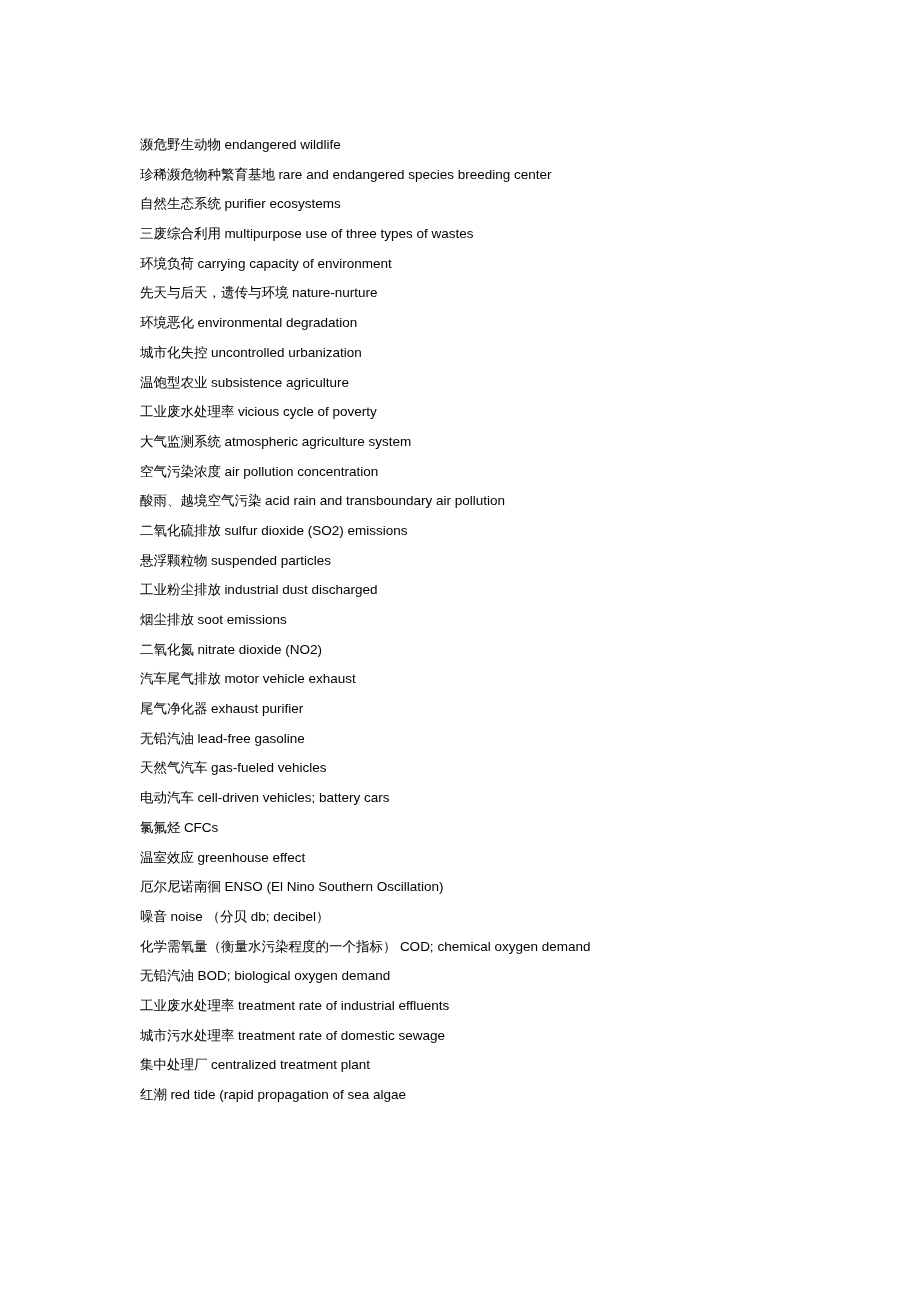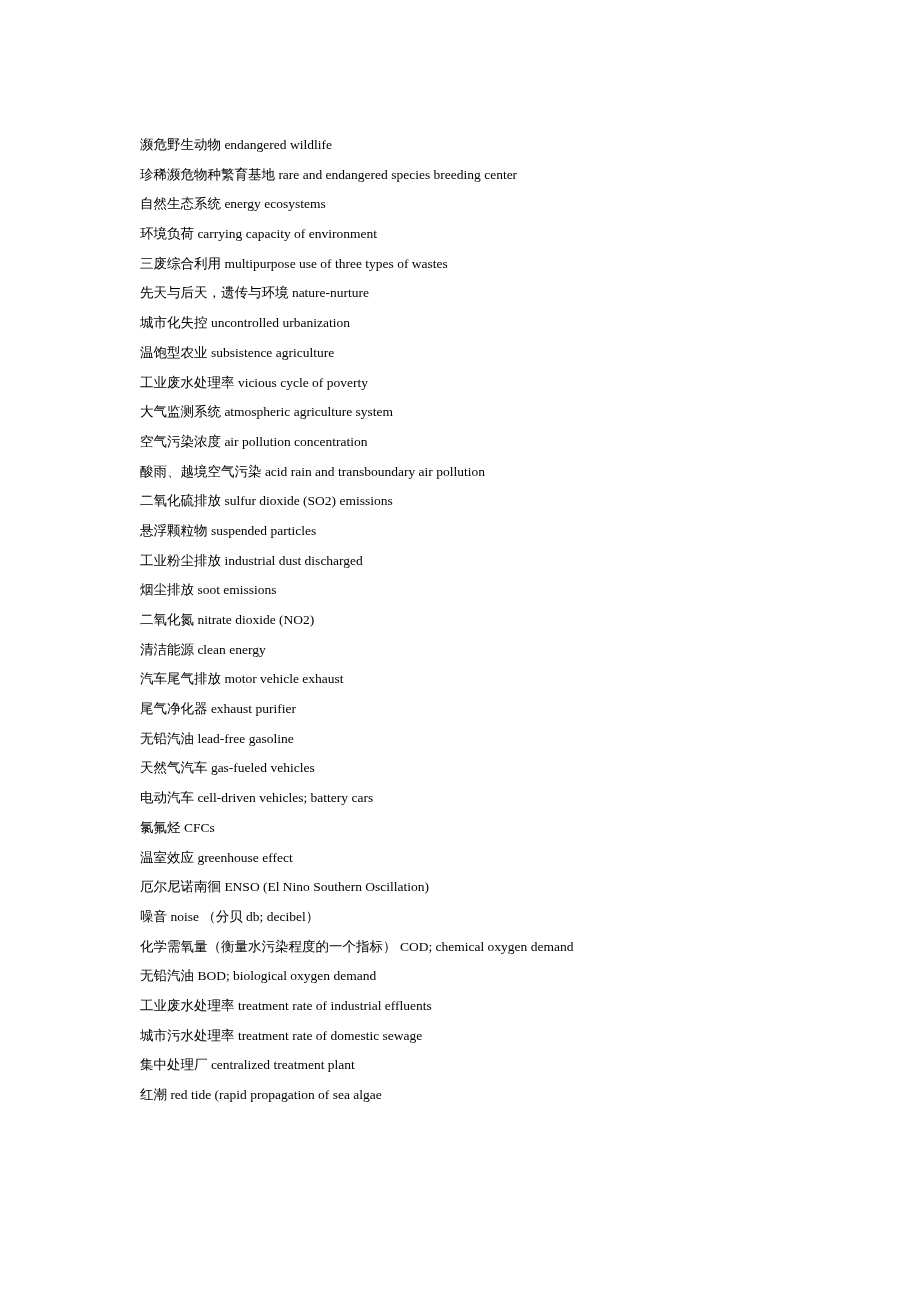--- a/index.html
+++ b/index.html
@@ -13,45 +13,45 @@
       padding: 130px 140px 90px 140px;
       font-family: "SimSun", "宋体", serif;
       font-size: 13.5px;
       color: #000000;
       line-height: 2.2;
     }
     .entry {
       white-space: nowrap;
     }
     .en-part {
-      font-family: Liberation Serif, serif;
+      font-family: Liberation Sans, sans-serif;
     }
   </style>
 </head>
 <body>
 
 <div id="container">
     <div class="entry"><span>濒危野生动物</span> <span class="en-part">endangered wildlife</span></div>
     <div class="entry"><span>珍稀濒危物种繁育基地</span> <span class="en-part">rare and endangered species breeding center</span></div>
-    <div class="entry"><span>自然生态系统</span> <span class="en-part">energy ecosystems</span></div>
+    <div class="entry"><span>自然生态系统</span> <span class="en-part">purifier ecosystems</span></div>
+    <div class="entry"><span>三废综合利用</span> <span class="en-part">multipurpose use of three types of wastes</span></div>
     <div class="entry"><span>环境负荷</span> <span class="en-part">carrying capacity of environment</span></div>
-    <div class="entry"><span>三废综合利用</span> <span class="en-part">multipurpose use of three types of wastes</span></div>
     <div class="entry"><span>先天与后天，遗传与环境</span> <span class="en-part">nature-nurture</span></div>
+    <div class="entry"><span>环境恶化</span> <span class="en-part">environmental degradation</span></div>
     <div class="entry"><span>城市化失控</span> <span class="en-part">uncontrolled urbanization</span></div>
     <div class="entry"><span>温饱型农业</span> <span class="en-part">subsistence agriculture</span></div>
     <div class="entry"><span>工业废水处理率</span> <span class="en-part">vicious cycle of poverty</span></div>
     <div class="entry"><span>大气监测系统</span> <span class="en-part">atmospheric agriculture system</span></div>
     <div class="entry"><span>空气污染浓度</span> <span class="en-part">air pollution concentration</span></div>
     <div class="entry"><span>酸雨、越境空气污染</span> <span class="en-part">acid rain and transboundary air pollution</span></div>
     <div class="entry"><span>二氧化硫排放</span> <span class="en-part">sulfur dioxide (SO2) emissions</span></div>
     <div class="entry"><span>悬浮颗粒物</span> <span class="en-part">suspended particles</span></div>
     <div class="entry"><span>工业粉尘排放</span> <span class="en-part">industrial dust discharged</span></div>
     <div class="entry"><span>烟尘排放</span> <span class="en-part">soot emissions</span></div>
     <div class="entry"><span>二氧化氮</span> <span class="en-part">nitrate dioxide (NO2)</span></div>
-    <div class="entry"><span>清洁能源</span> <span class="en-part">clean energy</span></div>
     <div class="entry"><span>汽车尾气排放</span> <span class="en-part">motor vehicle exhaust</span></div>
     <div class="entry"><span>尾气净化器</span> <span class="en-part">exhaust purifier</span></div>
     <div class="entry"><span>无铅汽油</span> <span class="en-part">lead-free gasoline</span></div>
     <div class="entry"><span>天然气汽车</span> <span class="en-part">gas-fueled vehicles</span></div>
     <div class="entry"><span>电动汽车</span> <span class="en-part">cell-driven vehicles; battery cars</span></div>
     <div class="entry"><span>氯氟烃</span> <span class="en-part">CFCs</span></div>
     <div class="entry"><span>温室效应</span> <span class="en-part">greenhouse effect</span></div>
     <div class="entry"><span>厄尔尼诺南徊</span> <span class="en-part">ENSO (El Nino Southern Oscillation)</span></div>
     <div class="entry"><span>噪音</span> <span class="en-part">noise （分贝 db; decibel）</span></div>
     <div class="entry"><span>化学需氧量（衡量水污染程度的一个指标）</span> <span class="en-part"> COD; chemical oxygen demand</span></div>

